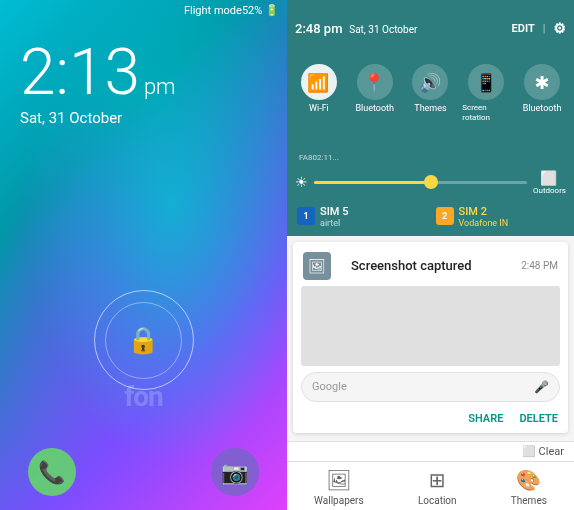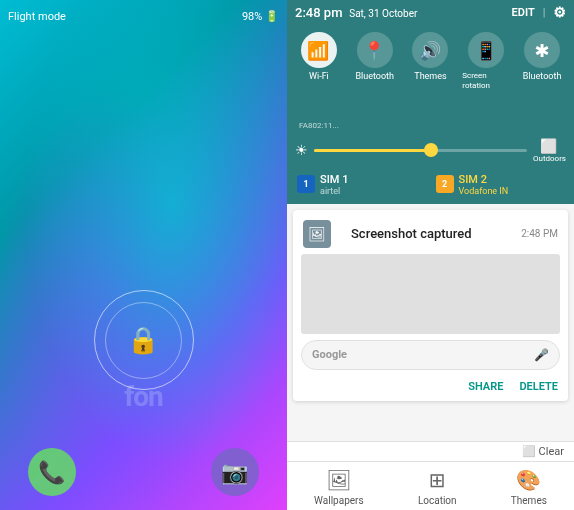--- a/index.html
+++ b/index.html
@@ -22,23 +22,23 @@
     .left-panel .wave-bg {
       position: absolute;
       top: 0; left: 0; right: 0; bottom: 0;
       background: radial-gradient(ellipse at 60% 40%, rgba(0,200,210,0.7) 0%, transparent 60%),
                   radial-gradient(ellipse at 40% 60%, rgba(124,77,255,0.5) 0%, transparent 50%);
     }
     .status-bar-left {
       position: relative;
       z-index: 10;
       display: flex;
-      justify-content: space-between;
-      align-items: center;
-      padding: 10px 8px;
+      justify-content: flex-end;
+      align-items: center;
+      padding: 4px 8px;
       color: white;
       font-size: 11px;
     }
     .flight-mode { font-size: 11px; }
     .battery-area { display: flex; align-items: center; gap: 3px; font-size: 11px; }
     .time-display {
       position: relative;
       z-index: 10;
       color: white;
       padding: 20px 20px 0;
@@ -109,21 +109,21 @@
       background: #f5f5f5;
       display: flex;
       flex-direction: column;
       position: relative;
     }
 
     
     .notif-top {
       background: #2e7d7e;
       color: white;
-      padding: 4px 8px;
+      padding: 20px 8px;
       display: flex;
       justify-content: space-between;
       align-items: center;
       font-size: 11px;
     }
     .notif-time { font-size: 13px; font-weight: 500; }
     .notif-edit-settings { display: flex; gap: 8px; align-items: center; font-size: 11px; font-weight: 600; }
     .settings-icon { font-size: 14px; }
 
     
@@ -247,21 +247,20 @@
     .notif-search-bar {
       margin: 0 8px 6px;
       height: 30px;
       background: #f5f5f5;
       border: 1px solid #e0e0e0;
       border-radius: 15px;
       display: flex;
       align-items: center;
       padding: 0 10px;
       gap: 6px;
-      font-weight: bold;
     }
     .search-text { font-size: 11px; color: #999; flex: 1; }
     .mic-icon { color: #888; font-size: 12px; }
     .notif-actions {
       display: flex;
       justify-content: flex-end;
       padding: 4px 10px 8px;
       gap: 16px;
     }
     .notif-action-btn {
@@ -309,25 +308,32 @@
   </style>
 </head>
 <body>
 
 <div class="left-panel">
   <div class="wave-bg"></div>
 
   <div class="status-bar-left">
     <span class="flight-mode">Flight mode</span>
     <div class="battery-area">
-      <span>98%</span>
+      <span>52%</span>
       <span>🔋</span>
     </div>
   </div>
 
+  <div class="time-display">
+    <div>
+      <span class="time">2:13</span>
+      <span class="ampm">pm</span>
+    </div>
+    <div class="date">Sat, 31 October</div>
+  </div>
 
   <div class="lock-icon-area">
     <div class="lock-circle">
       <span class="lock-emoji">🔒</span>
     </div>
   </div>
 
   <div class="fonearena-watermark">fon</div>
 
   <div class="bottom-bar">
@@ -397,21 +403,21 @@
     <div style="display:flex;flex-direction:column;align-items:center;">
       <span class="outdoors-icon">⬜</span>
       <span class="outdoors-label">Outdoors</span>
     </div>
   </div>
 
   <div class="sim-row">
     <div class="sim-item">
       <div class="sim-badge sim1-badge">1</div>
       <div class="sim-info">
-        <span class="sim-name">SIM 1</span>
+        <span class="sim-name">SIM 5</span>
         <span class="sim-carrier">airtel</span>
       </div>
     </div>
     <div class="sim-item">
       <div class="sim-badge sim2-badge">2</div>
       <div class="sim-info">
         <span class="sim-name sim2-name">SIM 2</span>
         <span class="sim2-carrier">Vodafone IN</span>
       </div>
     </div>

